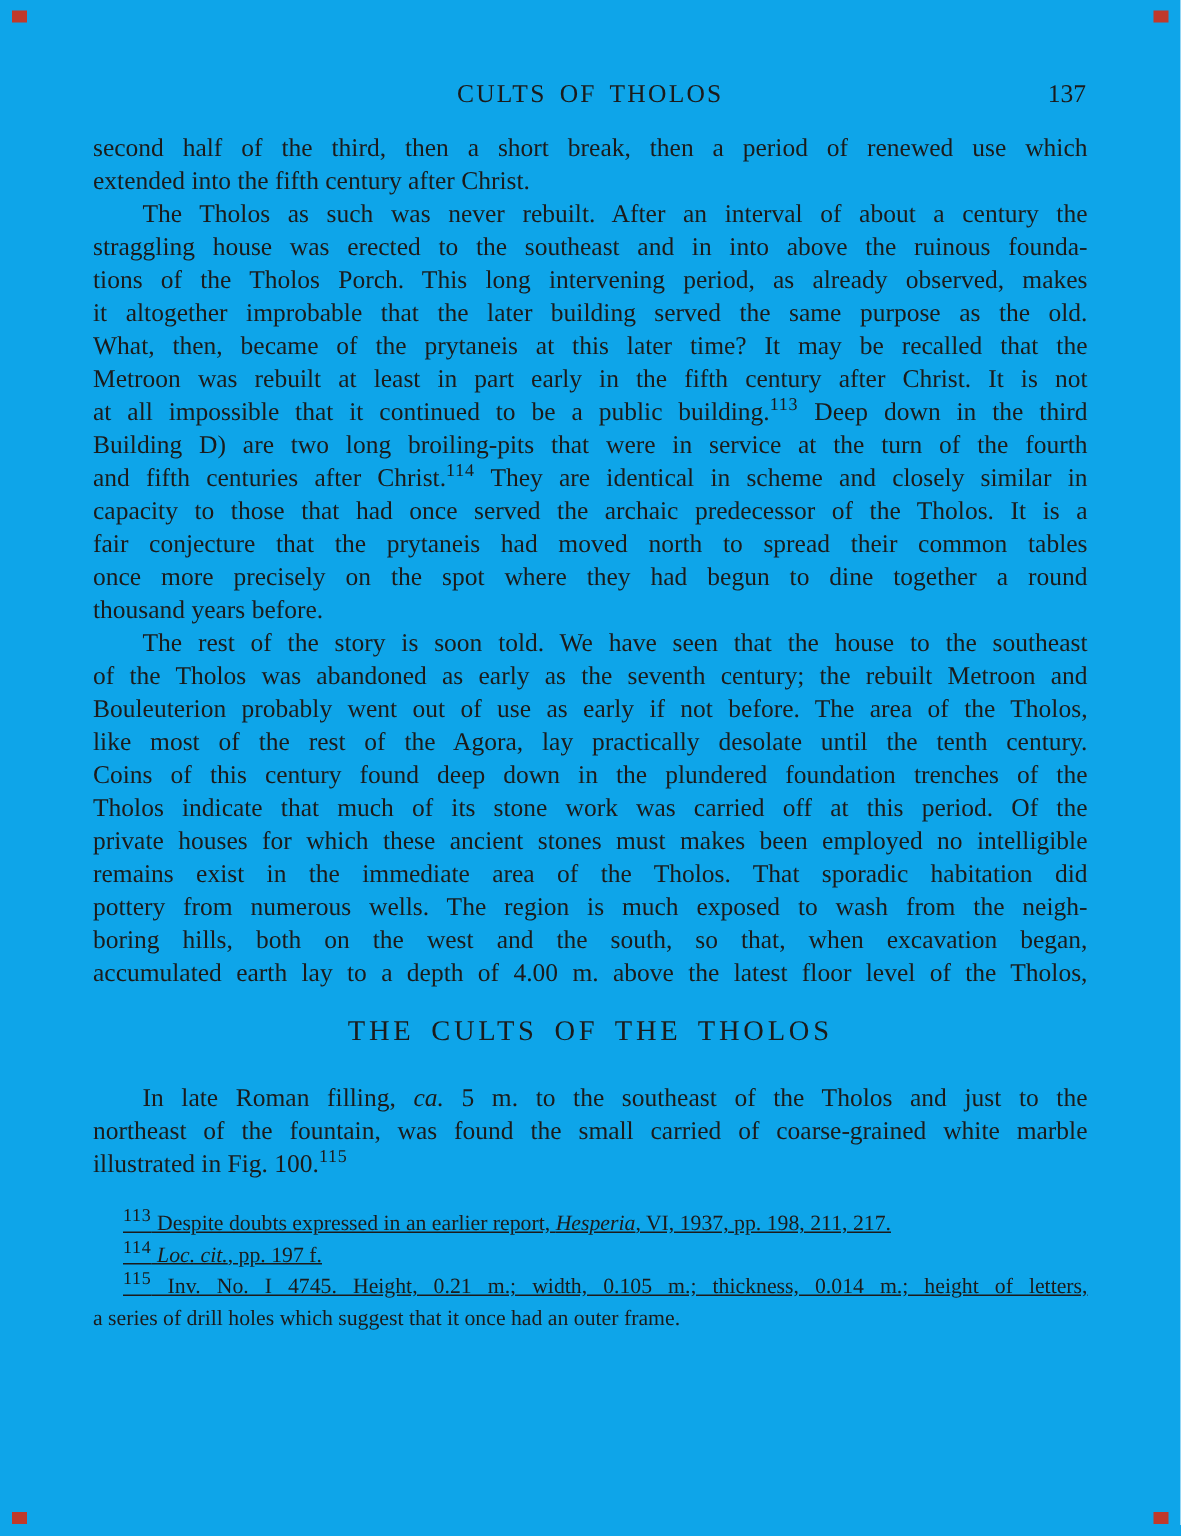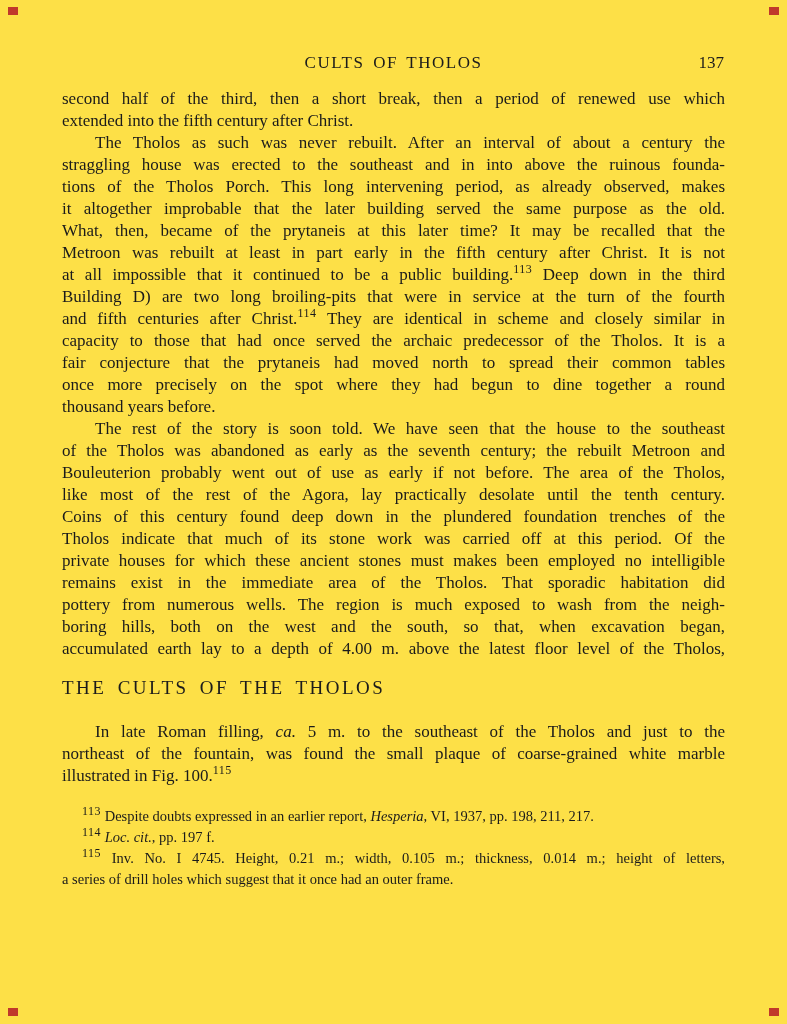--- a/index.html
+++ b/index.html
@@ -1,20 +1,20 @@
 <!DOCTYPE html>
 <html style="--corner-color: #c0392b;"><head>
 <meta charset="utf-8">
 <style>
   html, body { margin: 0; padding: 0; background: #ffffff; }
   .page {
     position: relative;
     width: 787px;
     height: 1024px;
-    background: #fde047;
+    background: #0ea5e9;
     font-family: "Liberation Serif", serif;
     color: #1b1b1b;
     overflow: hidden;
   }
   .corner-mark {
     position: absolute;
     width: 10px;
     height: 8px;
     background: var(--corner-color, #c0392b);
   }
@@ -41,30 +41,30 @@
     line-height: 22px;
     text-align: justify;
     text-align-last: justify;
   }
   .line.last { text-align-last: left; }
   .para > .line.indent { text-indent: 33px; }
 
   .section-heading {
     font-size: 19px;
     line-height: 22px;
-    text-align: left;
+    text-align: center;
     letter-spacing: 2.5px;
     word-spacing: 4px;
     margin: 17px 0 22px 0;
   }
 
   .footnotes { margin-top: 19px; }
   .footnote { margin: 0; }
   .footnote .line { font-size: 14.5px; line-height: 21px; }
-  .footnote .line.indent { text-indent: 20px; }
+  .footnote .line.indent { text-indent: 20px; text-decoration: underline; }
 
   sup.fn-ref {
     font-size: 12px;
     line-height: 0;
     vertical-align: super;
     letter-spacing: 0.5px;
     font-style: normal;
   }
   em { font-style: italic; }
 </style>
@@ -112,21 +112,21 @@
           <div class="line">Tholos indicate that much of its stone work was carried off at this period. Of the</div>
           <div class="line">private houses for which these ancient stones must makes been employed no intelligible</div>
           <div class="line">remains exist in the immediate area of the Tholos. That sporadic habitation did</div>
           <div class="line">pottery from numerous wells. The region is much exposed to wash from the neigh-</div>
           <div class="line">boring hills, both on the west and the south, so that, when excavation began,</div>
           <div class="line">accumulated earth lay to a depth of 4.00 m. above the latest floor level of the Tholos,</div>
         </div>
         <div class="section-heading">THE CULTS OF THE THOLOS</div>
         <div class="para">
           <div class="line indent">In late Roman filling, <em>ca.</em> 5 m. to the southeast of the Tholos and just to the</div>
-          <div class="line">northeast of the fountain, was found the small plaque of coarse-grained white marble</div>
+          <div class="line">northeast of the fountain, was found the small carried of coarse-grained white marble</div>
           <div class="line last">illustrated in Fig. 100.<sup class="fn-ref">115</sup></div>
         </div>
       </div>
     <div id="footnotes-root" class="footnotes">
         <div class="footnote">
           <div class="line indent last"><sup class="fn-ref">113</sup> Despite doubts expressed in an earlier report, <em>Hesperia</em>, VI, 1937, pp. 198, 211, 217.</div>
         </div>
         <div class="footnote">
           <div class="line indent last"><sup class="fn-ref">114</sup> <em>Loc. cit.</em>, pp. 197 f.</div>
         </div>

